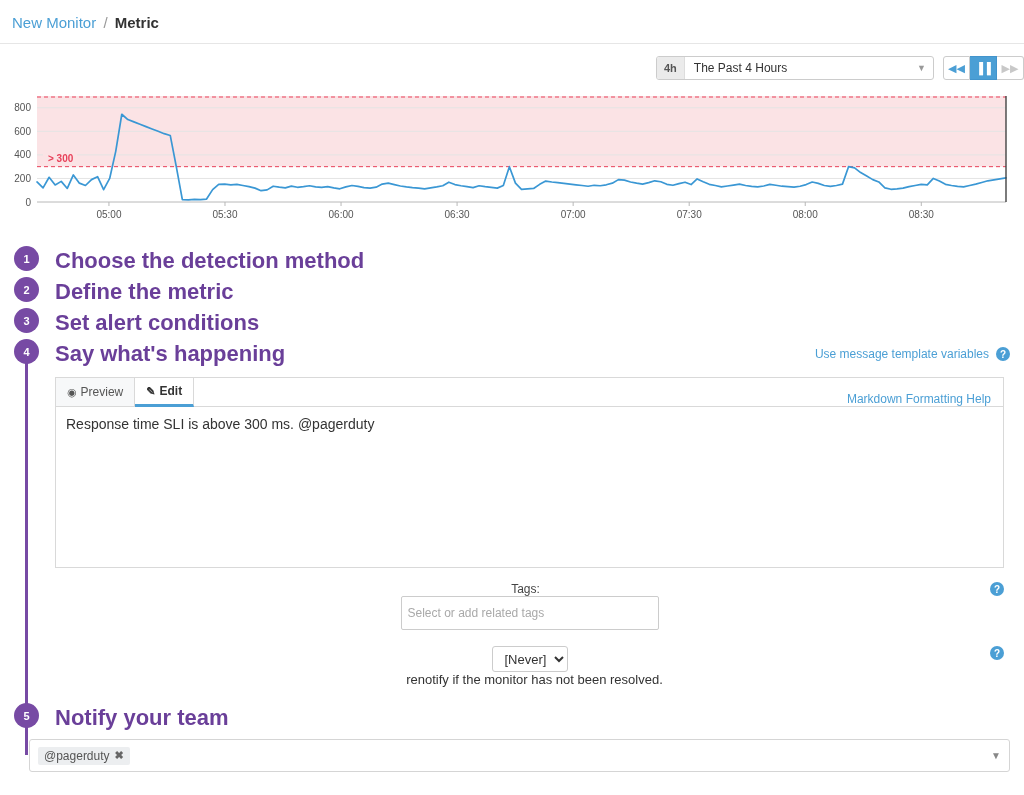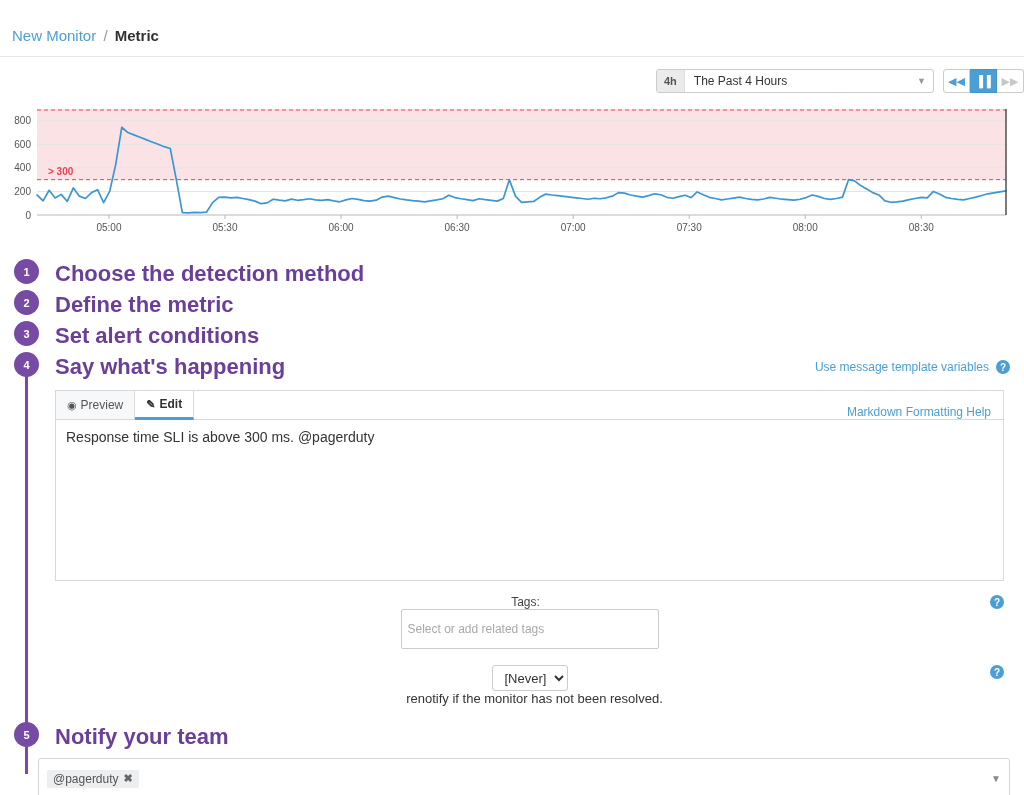--- a/index.html
+++ b/index.html
@@ -10,21 +10,20 @@
     font-family: "Liberation Sans", sans-serif;
     color: #333;
     overflow: hidden;
   }
 
   
   .breadcrumb {
     padding: 14px 0 12px 12px;
     font-size: 15px;
     border-bottom: 1px solid #e6e6e6;
-    margin-top: 13px;
   }
   .breadcrumb a {
     color: #4b9fd5;
     text-decoration: none;
   }
   .breadcrumb .sep { color: #999; margin: 0 3px; }
   .breadcrumb .current { color: #333; font-weight: bold; }
 
   
   .timebar {
@@ -209,21 +208,21 @@
 
   .form-row {
     display: flex;
     align-items: center;
     margin: 14px 20px 0 55px;
     position: relative;
     flex-direction: column;
   }
   .form-label { font-size: 12px; color: #444; margin-right: 8px; }
   .tags-input {
-    width: 258px; height: 40px;
+    width: 258px; height: 34px;
     border: 1px solid #ccc;
     border-radius: 2px;
     padding: 0 6px;
     font-size: 12px;
     font-family: "Liberation Sans", sans-serif;
     color: #333;
     outline: none;
   }
   .tags-input::placeholder { color: #a9a9a9; }
   .row-help { position: absolute; right: 0; }
@@ -236,24 +235,24 @@
     font-size: 13px;
     font-family: "Liberation Sans", sans-serif;
     color: #333;
     padding: 0 4px 0 8px;
     outline: none;
   }
   .renotify-text { font-size: 13px; color: #333; margin-left: 10px; }
 
   
   .notify-field {
-    margin: 6px 14px 0 38px;
+    margin: 6px 14px 0 29px;
     border: 1px solid #d5d5d5;
     border-radius: 3px;
-    height: 41px;
+    height: 33px;
     display: flex;
     align-items: center;
     padding: 0 8px;
     background: #fff;
   }
   .chip {
     background: #eceef0;
     border-radius: 2px;
     font-size: 12px;
     color: #555;

